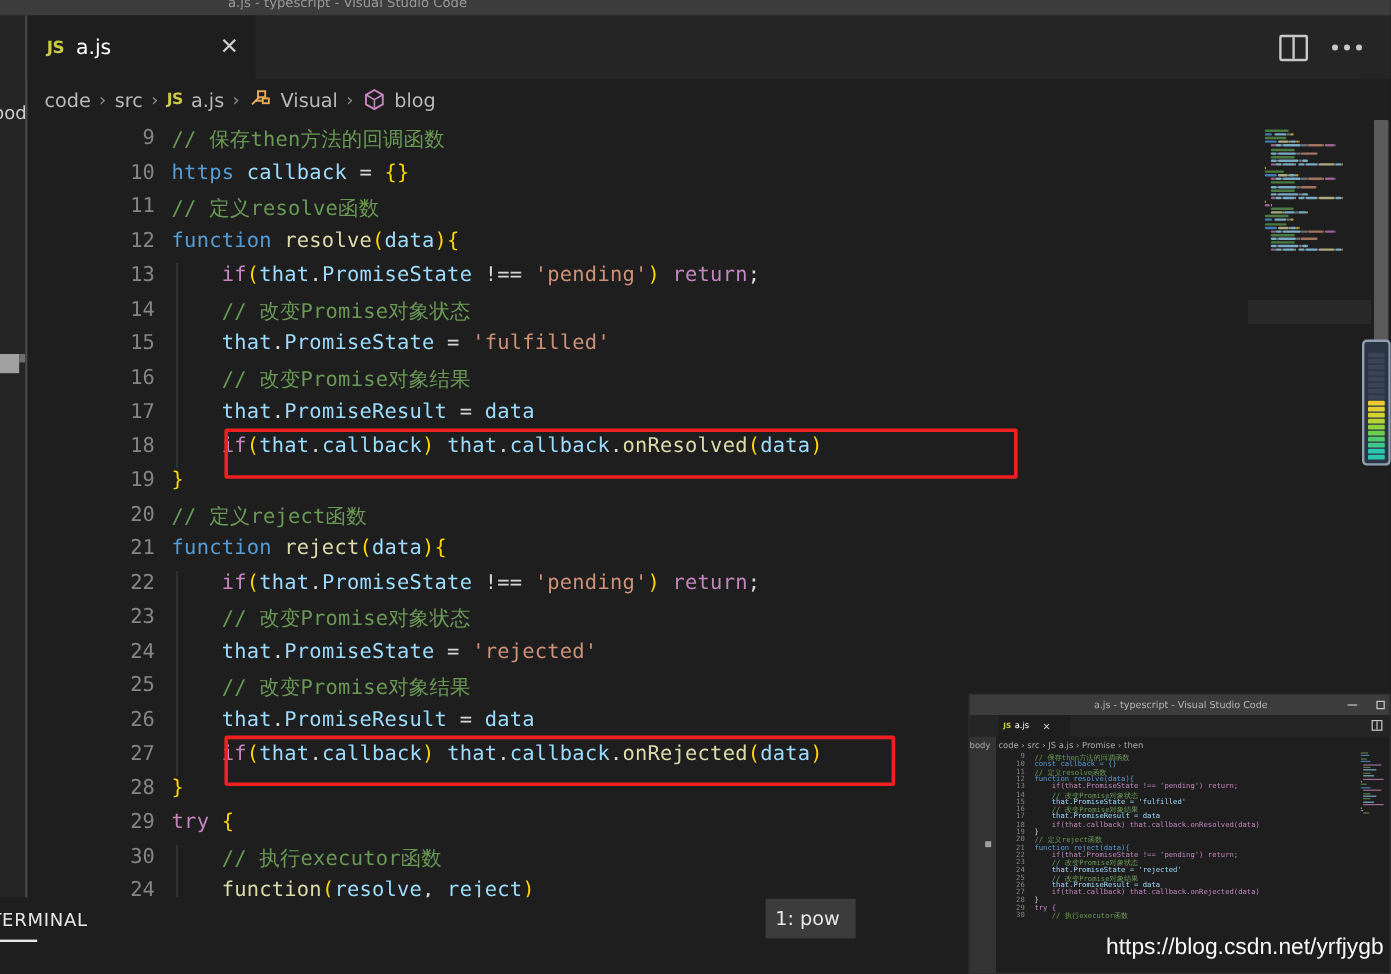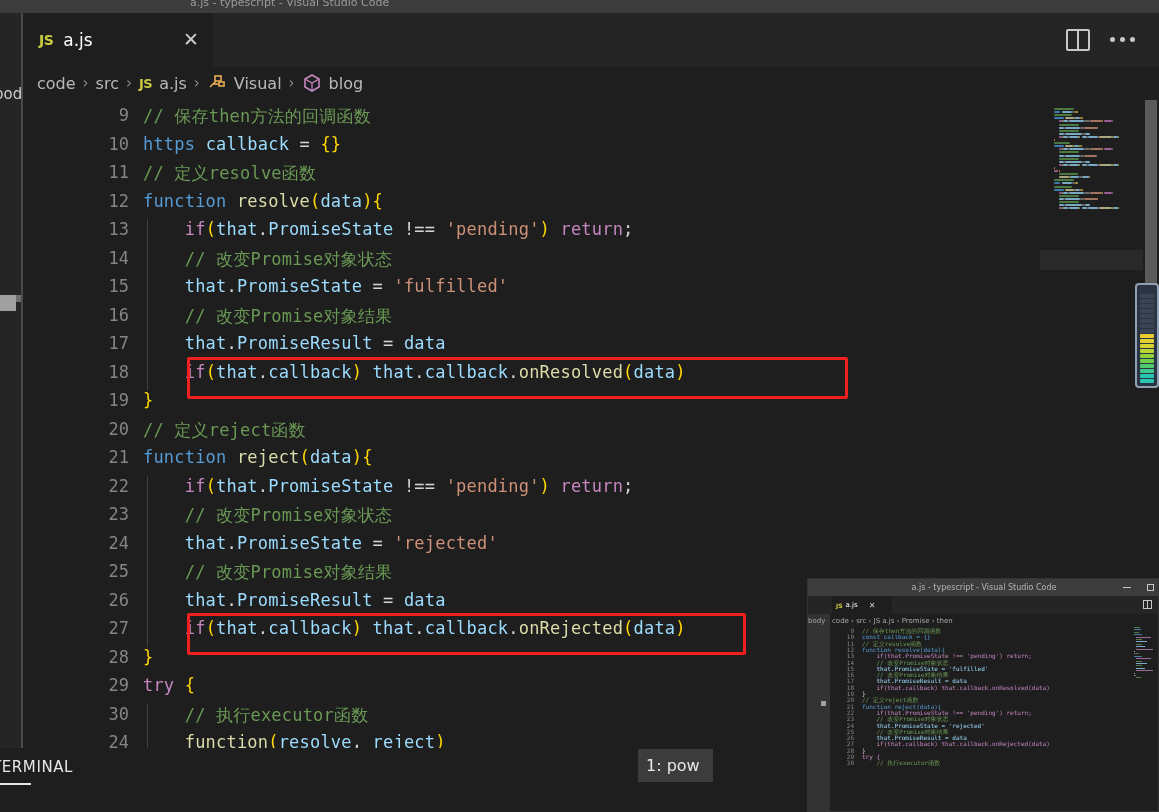--- a/index.html
+++ b/index.html
@@ -600,13 +600,14 @@
         <div class="th-mm" style="top: 38.4px; left: 2px; width: 5.6px; background: rgb(106, 153, 85); opacity: 0.75;"></div>
         <div class="th-mm" style="top: 40.8px; left: 2px; width: 8.75px; background: rgb(156, 220, 254); opacity: 0.75;"></div>
         <div class="th-mm" style="top: 43.2px; left: 2px; width: 16.8px; background: rgb(197, 134, 192); opacity: 0.75;"></div>
         <div class="th-mm" style="top: 45.6px; left: 0px; width: 0.35px; background: rgb(212, 212, 212); opacity: 0.75;"></div>
         <div class="th-mm" style="top: 48px; left: 0px; width: 1.75px; background: rgb(197, 134, 192); opacity: 0.75;"></div>
         <div class="th-mm" style="top: 50.4px; left: 2px; width: 5.25px; background: rgb(106, 153, 85); opacity: 0.75;"></div>
       </div>
     <div class="th-marker"></div>
   </div>
 
+  <div class="watermark">https://blog.csdn.net/yrfjygb</div>
 </div>
 
 </body></html>

